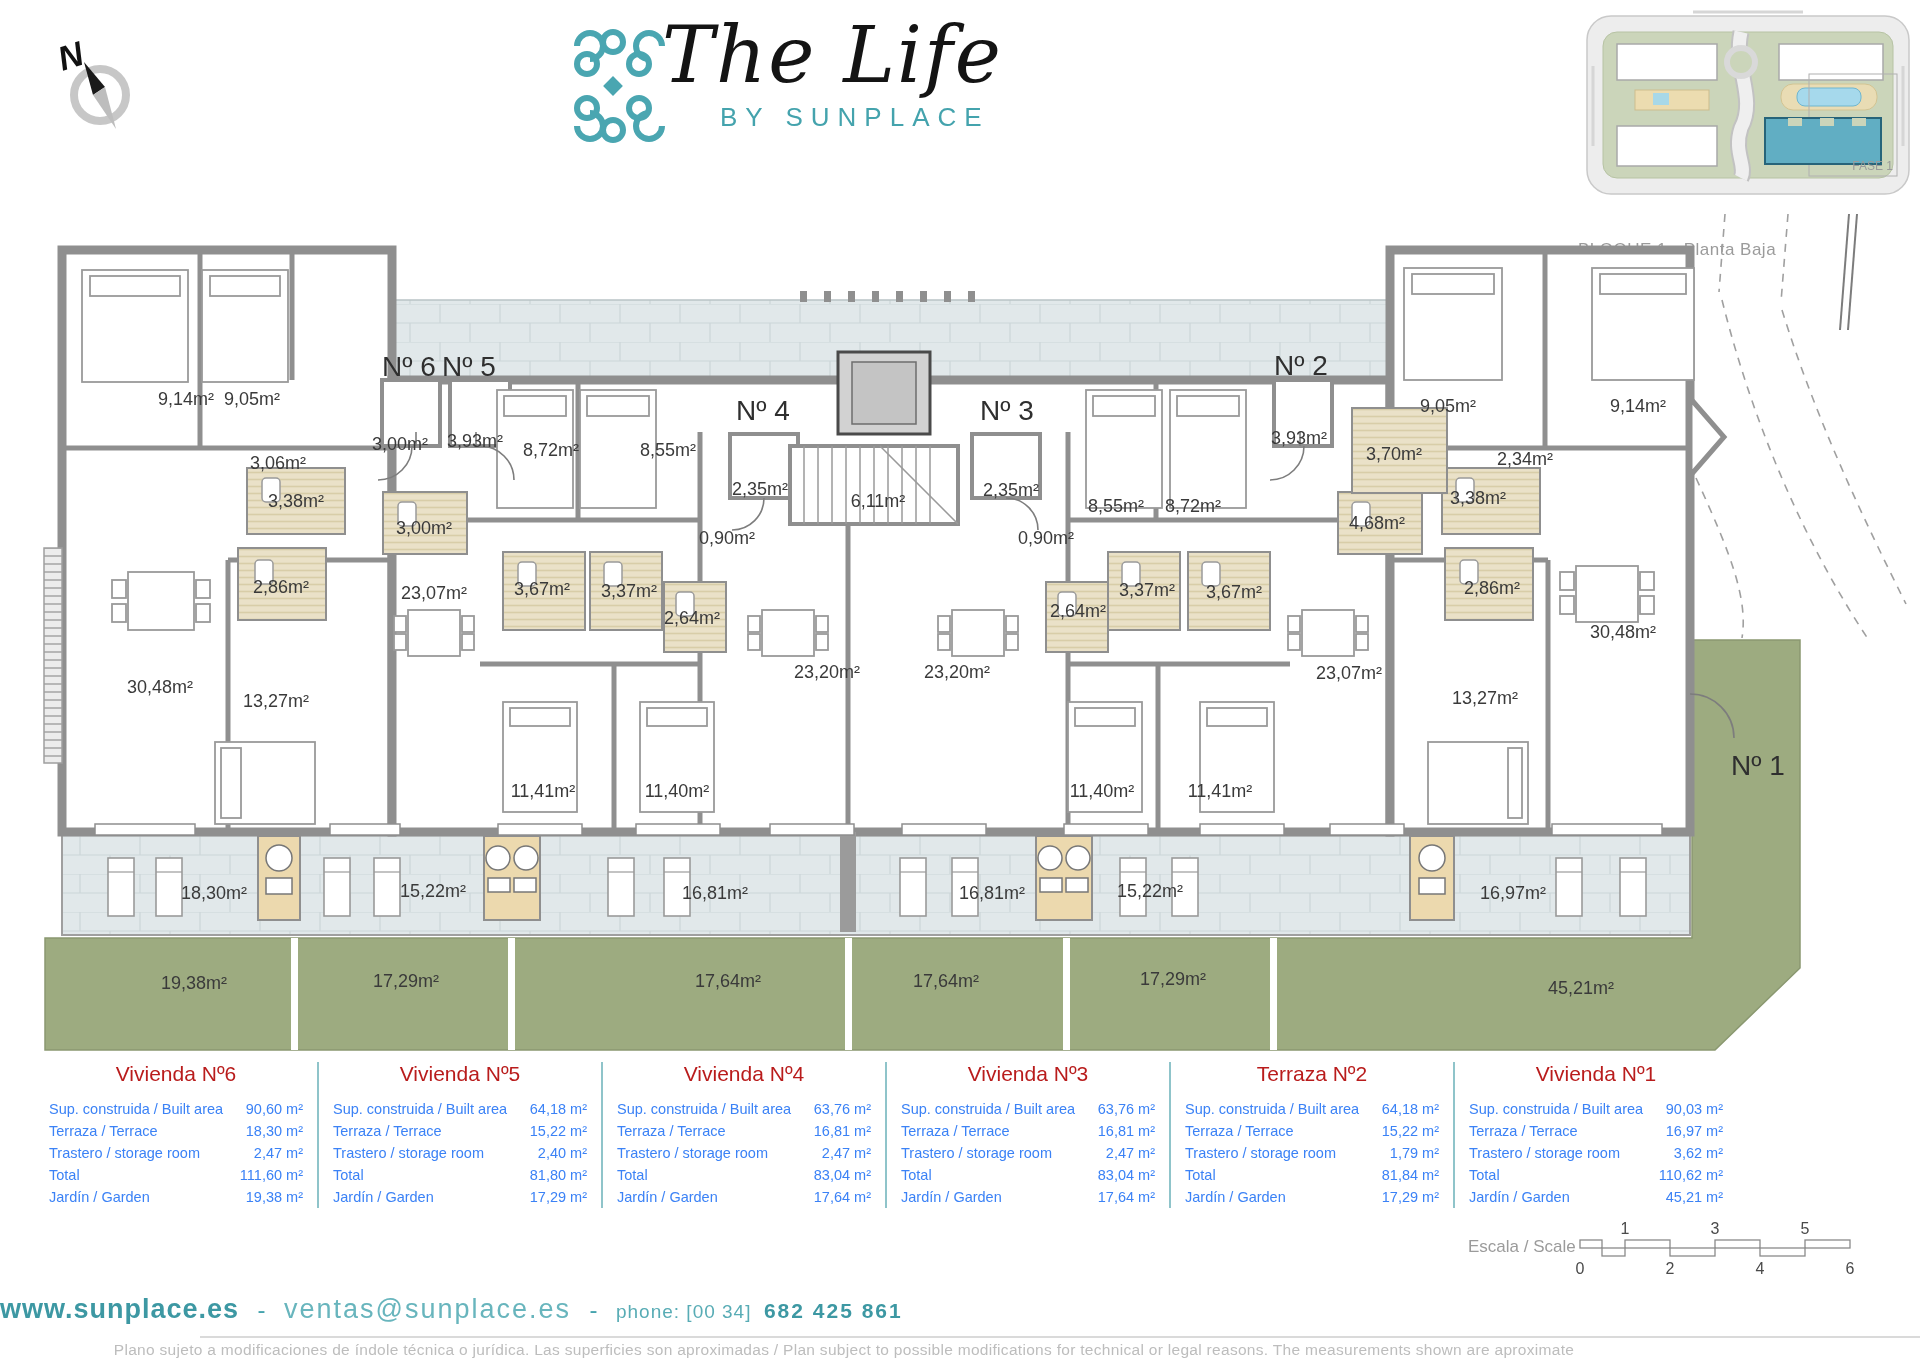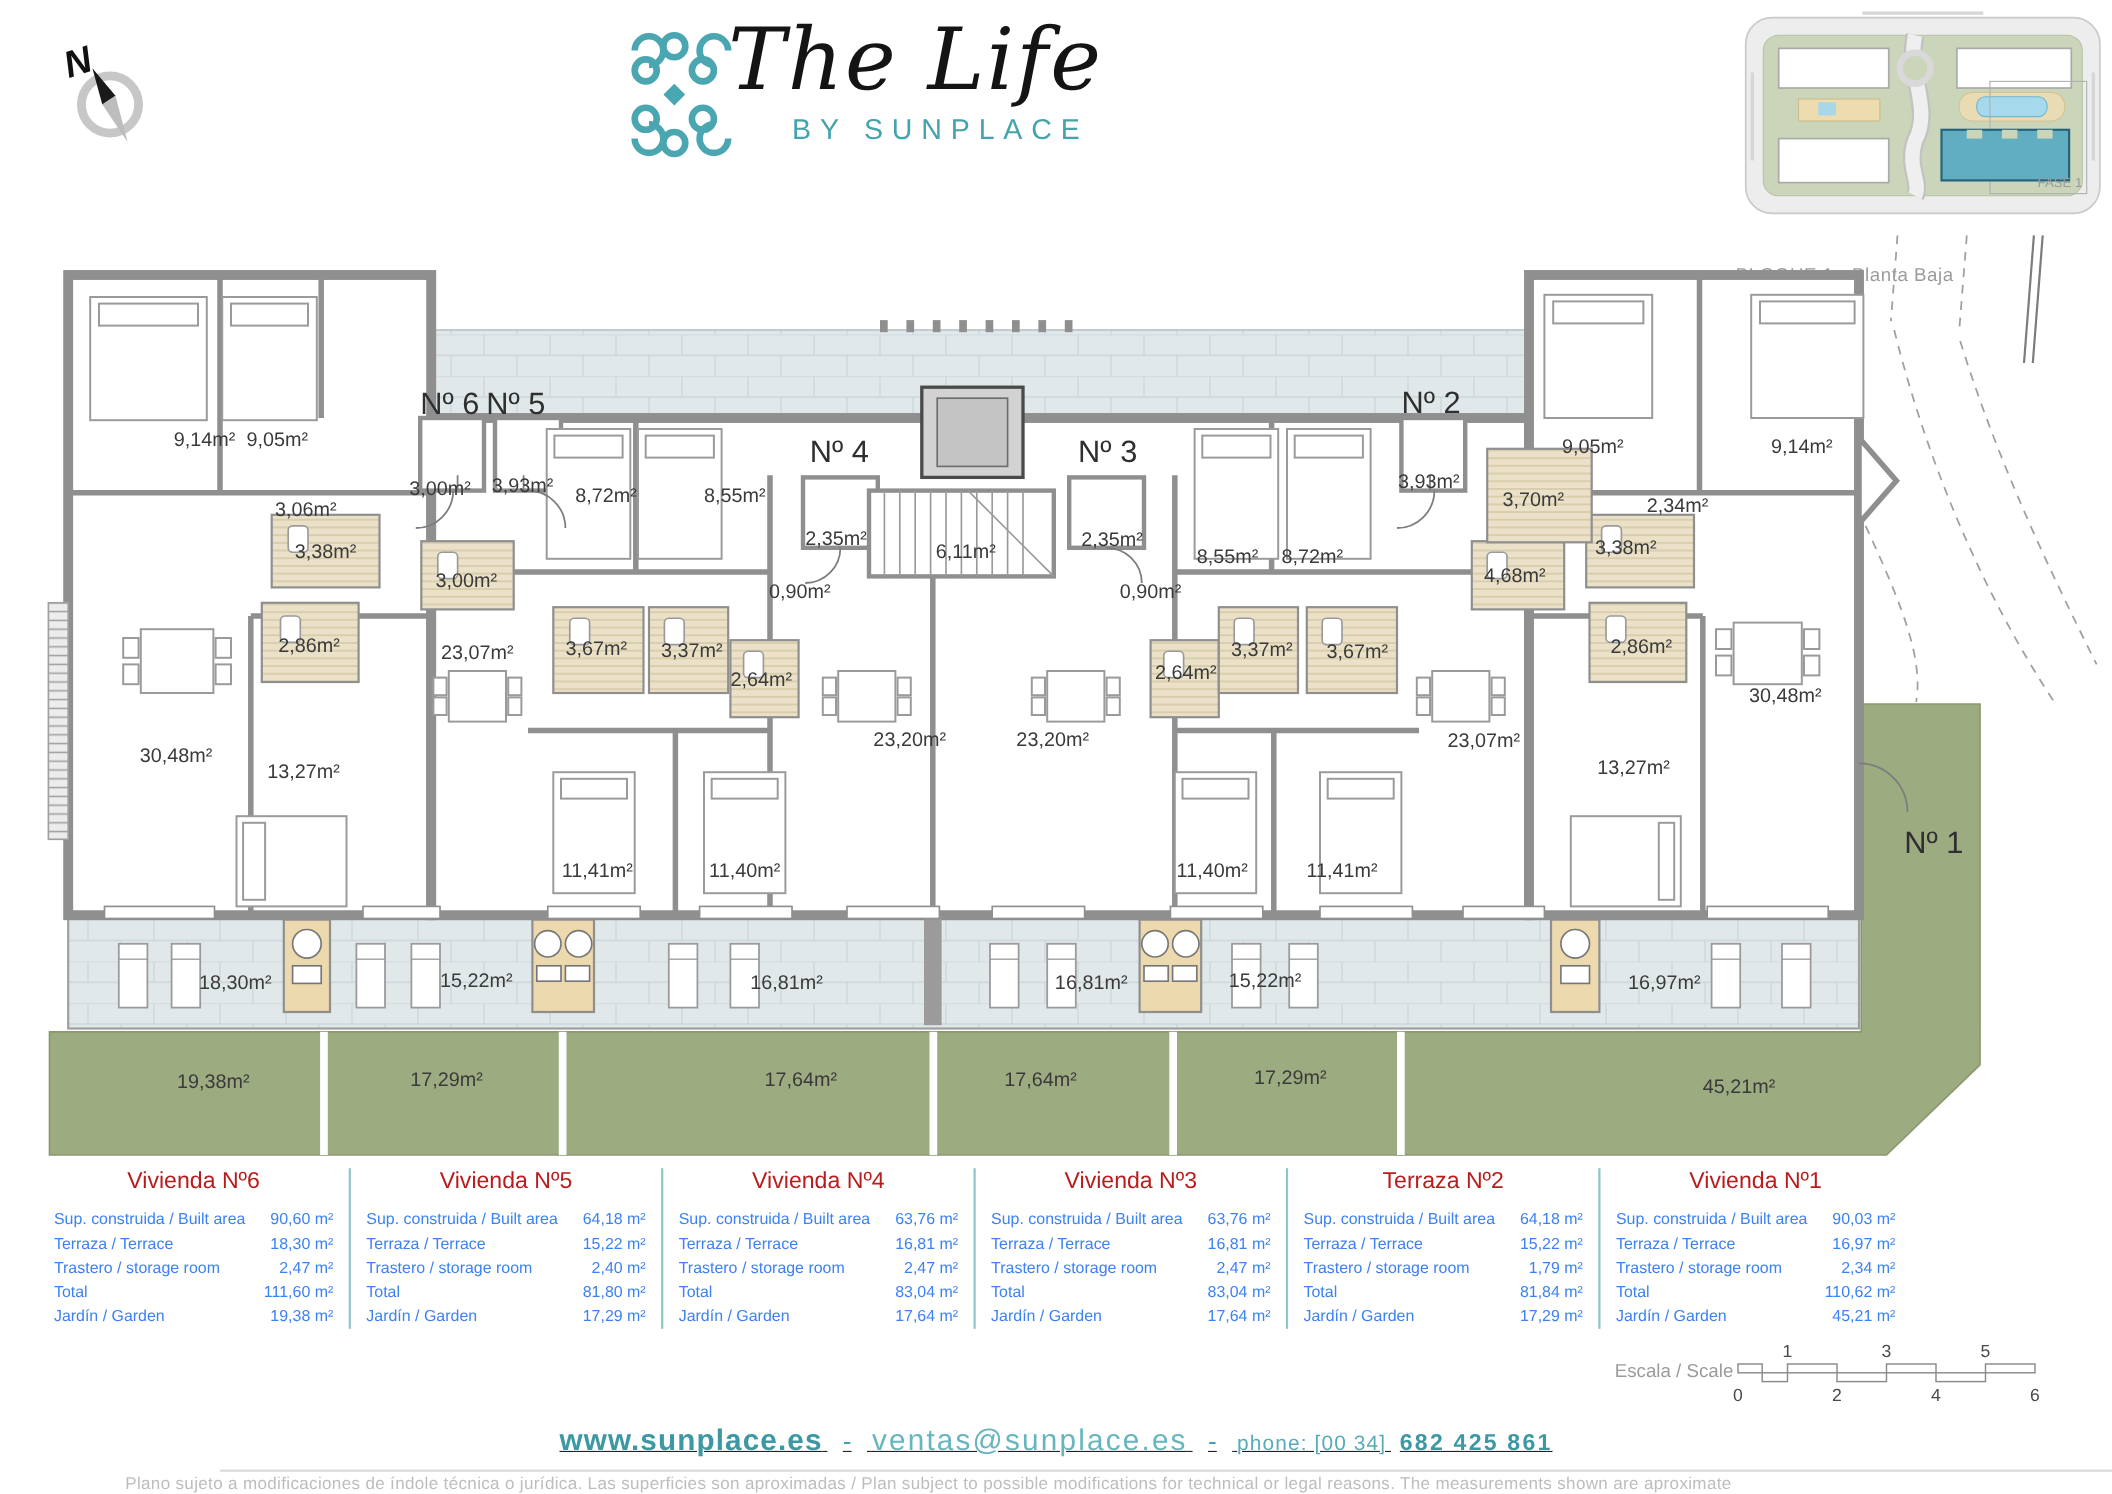--- a/index.html
+++ b/index.html
@@ -13,21 +13,21 @@
   .inset-caption{left:1578px;top:240px;font-size:17px;color:#9b9b9b;letter-spacing:.5px;}
   
   .table{left:35px;top:1062px;width:1702px;display:flex;}
   .tcol{flex:1;padding:0 14px;border-right:2px solid #8fc4ca;}
   .tcol:last-child{border-right:none;}
   .ttitle{text-align:center;font-size:21px;color:#b91c1c;margin-bottom:12px;}
   .trow{display:flex;justify-content:space-between;font-size:14.5px;line-height:22px;color:#3b82f6;}
   .tl{white-space:nowrap;}
   .tv{white-space:nowrap;text-align:right;}
   
-  .footer{left:0;top:1294px;width:1920px;text-align:center;white-space:nowrap;text-decoration:underline;}
+  .footer{left:0;top:1294px;width:1920px;white-space:nowrap;}
   .f-web{font-size:27px;font-weight:bold;color:#3d98a3;letter-spacing:1px;}
   .f-sep{font-size:24px;color:#45a3ad;margin:0 14px;}
   .f-email{font-size:27px;color:#68b5bd;letter-spacing:2px;}
   .f-phlabel{font-size:19px;color:#58acb5;letter-spacing:1px;}
   .f-phone{font-size:21px;font-weight:bold;color:#3d98a3;letter-spacing:2px;margin-left:8px;}
   .hr{left:200px;top:1336px;width:1720px;border-top:2px solid #dadada;height:0;}
   .disclaimer{left:0;top:1341px;width:1688px;text-align:center;font-size:15.5px;color:#bdbdbd;letter-spacing:.3px;}
   
   .rl{font:18px "Liberation Sans",sans-serif;fill:#3a3a3a;text-anchor:middle;}
   .unitl{font:28px "Liberation Sans",sans-serif;fill:#2f2f2f;text-anchor:middle;}
@@ -546,21 +546,21 @@
       <div class="trow">
           <span class="tl">Sup. construida / Built area</span>
           <span class="tv">90,03 m²</span>
         </div>
       <div class="trow">
           <span class="tl">Terraza / Terrace</span>
           <span class="tv">16,97 m²</span>
         </div>
       <div class="trow">
           <span class="tl">Trastero / storage room</span>
-          <span class="tv">2,34 m²</span>
+          <span class="tv">3,62 m²</span>
         </div>
       <div class="trow">
           <span class="tl">Total</span>
           <span class="tv">110,62 m²</span>
         </div>
       <div class="trow">
           <span class="tl">Jardín / Garden</span>
           <span class="tv">45,21 m²</span>
         </div>
     </div>

